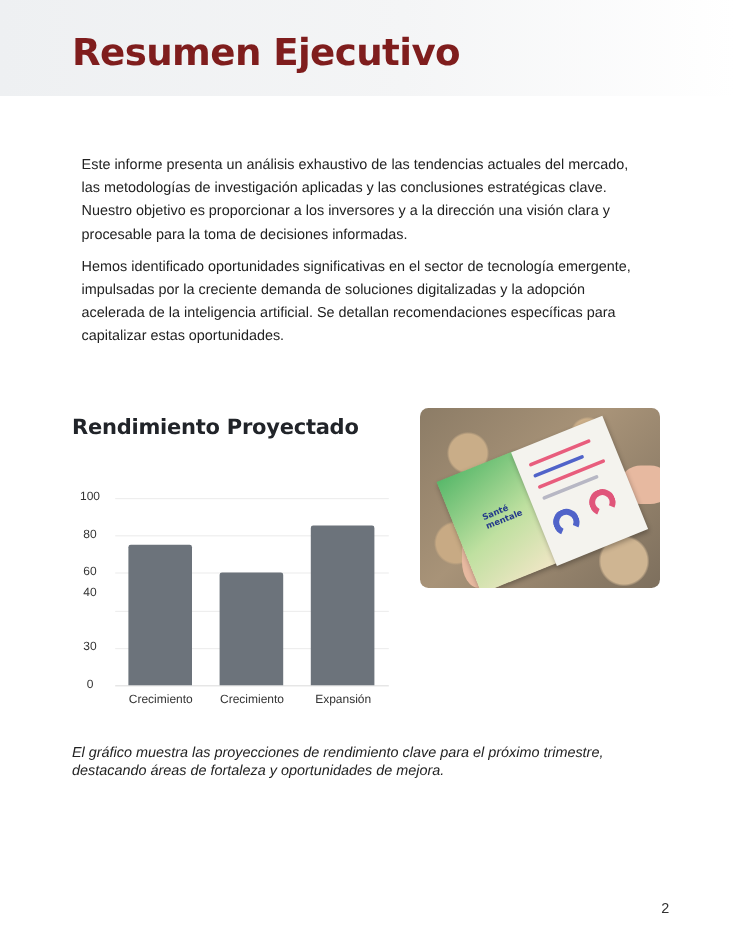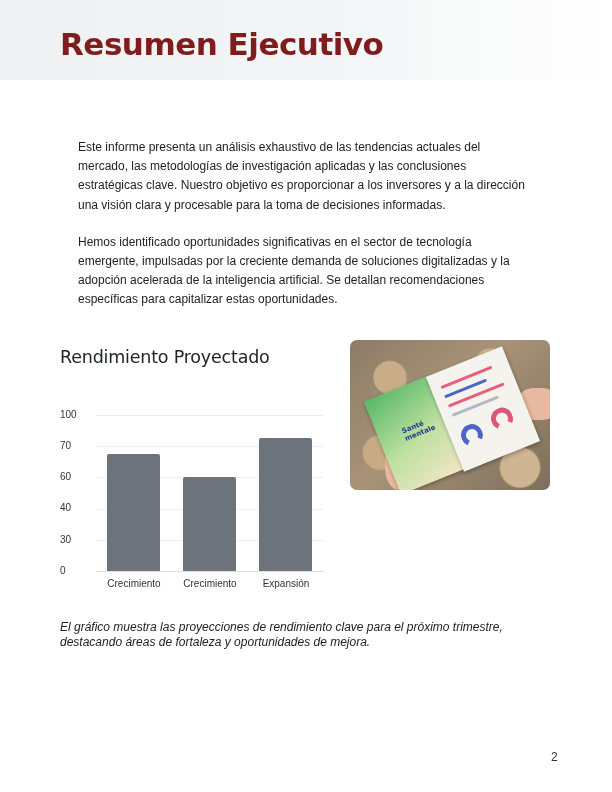--- a/index.html
+++ b/index.html
@@ -13,33 +13,33 @@
   .page-title {
     position: absolute; left: 60px; top: 26px;
     font-family: "DejaVu Sans", sans-serif; font-weight: bold;
     font-size: 31px; letter-spacing: -0.5px; color: #7f1d1d;
   }
 
   .intro {
     position: absolute; left: 60px; top: 120px; width: 490px;
     font-size: 12px; line-height: 19.2px; color: #222;
   }
-  .intro p { margin: 18px; }
+  .intro p { margin: 8px; }
 
   .section-title {
     position: absolute; left: 60px; top: 347px;
-    font-family: "DejaVu Sans", sans-serif; font-weight: normal;
+    font-family: "DejaVu Sans", sans-serif; font-weight: bold;
     font-size: 17.5px; color: #212429; letter-spacing: -0.2px;
   }
 
   .chart {
     position: absolute; left: 60px; top: 405px; width: 270px; height: 190px;
   }
   .y-tick {
-    position: absolute; left: 0; width: 30px; text-align: left;
+    position: absolute; left: 0; width: 30px; text-align: center;
     font-size: 10px; color: #333; line-height: 10px;
   }
   .gridline {
     position: absolute; left: 36px; width: 228px; height: 1px; background: #eeeeee;
   }
   .axis-line {
     position: absolute; left: 36px; width: 228px; height: 1px; background: #e0e0e0;
   }
   .bar {
     position: absolute; width: 53px; background: #6c737b; border-radius: 2px 2px 0 0;
@@ -102,23 +102,23 @@
   <p>Este informe presenta un análisis exhaustivo de las tendencias actuales del mercado, las metodologías de investigación aplicadas y las conclusiones estratégicas clave. Nuestro objetivo es proporcionar a los inversores y a la dirección una visión clara y procesable para la toma de decisiones informadas.</p>
   <p>Hemos identificado oportunidades significativas en el sector de tecnología emergente, impulsadas por la creciente demanda de soluciones digitalizadas y la adopción acelerada de la inteligencia artificial. Se detallan recomendaciones específicas para capitalizar estas oportunidades.</p>
 </div>
 
 <h2 class="section-title">Rendimiento Proyectado</h2>
 
 <div class="chart">
 
   <div class="y-tick" style="top:161px">0</div>
   <div class="y-tick" style="top:130px">30</div>
-  <div class="y-tick" style="top:98px">40</div>
+  <div class="y-tick" style="top:85px">40</div>
   <div class="y-tick" style="top:67px">60</div>
-  <div class="y-tick" style="top:36px">70</div>
+  <div class="y-tick" style="top:36px">80</div>
   <div class="y-tick" style="top:5px">100</div>
 
   <div class="gridline" style="top:10px"></div>
   <div class="gridline" style="top:41px"></div>
   <div class="gridline" style="top:72px"></div>
   <div class="gridline" style="top:104px"></div>
   <div class="gridline" style="top:135px"></div>
   <div class="axis-line" style="top:166px"></div>
 
   <div class="bar" style="left: 47px; top: 49px; height: 117px; background: rgb(108, 115, 123);"></div>

